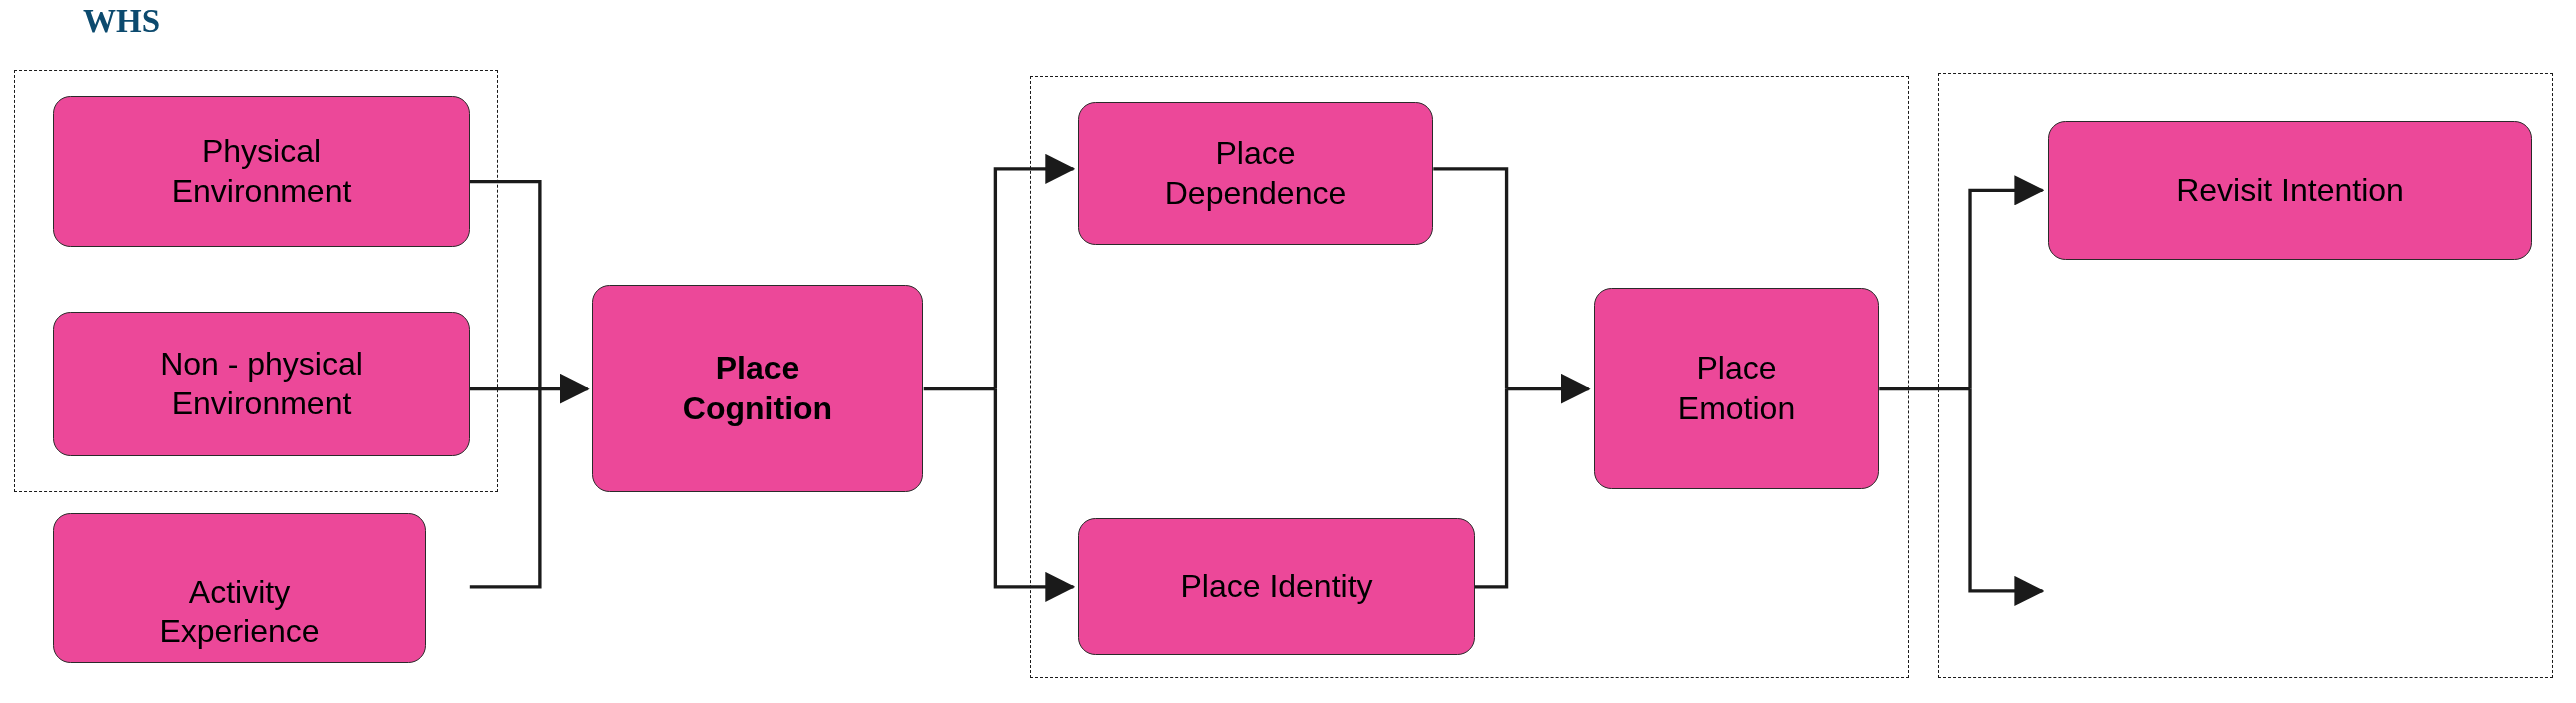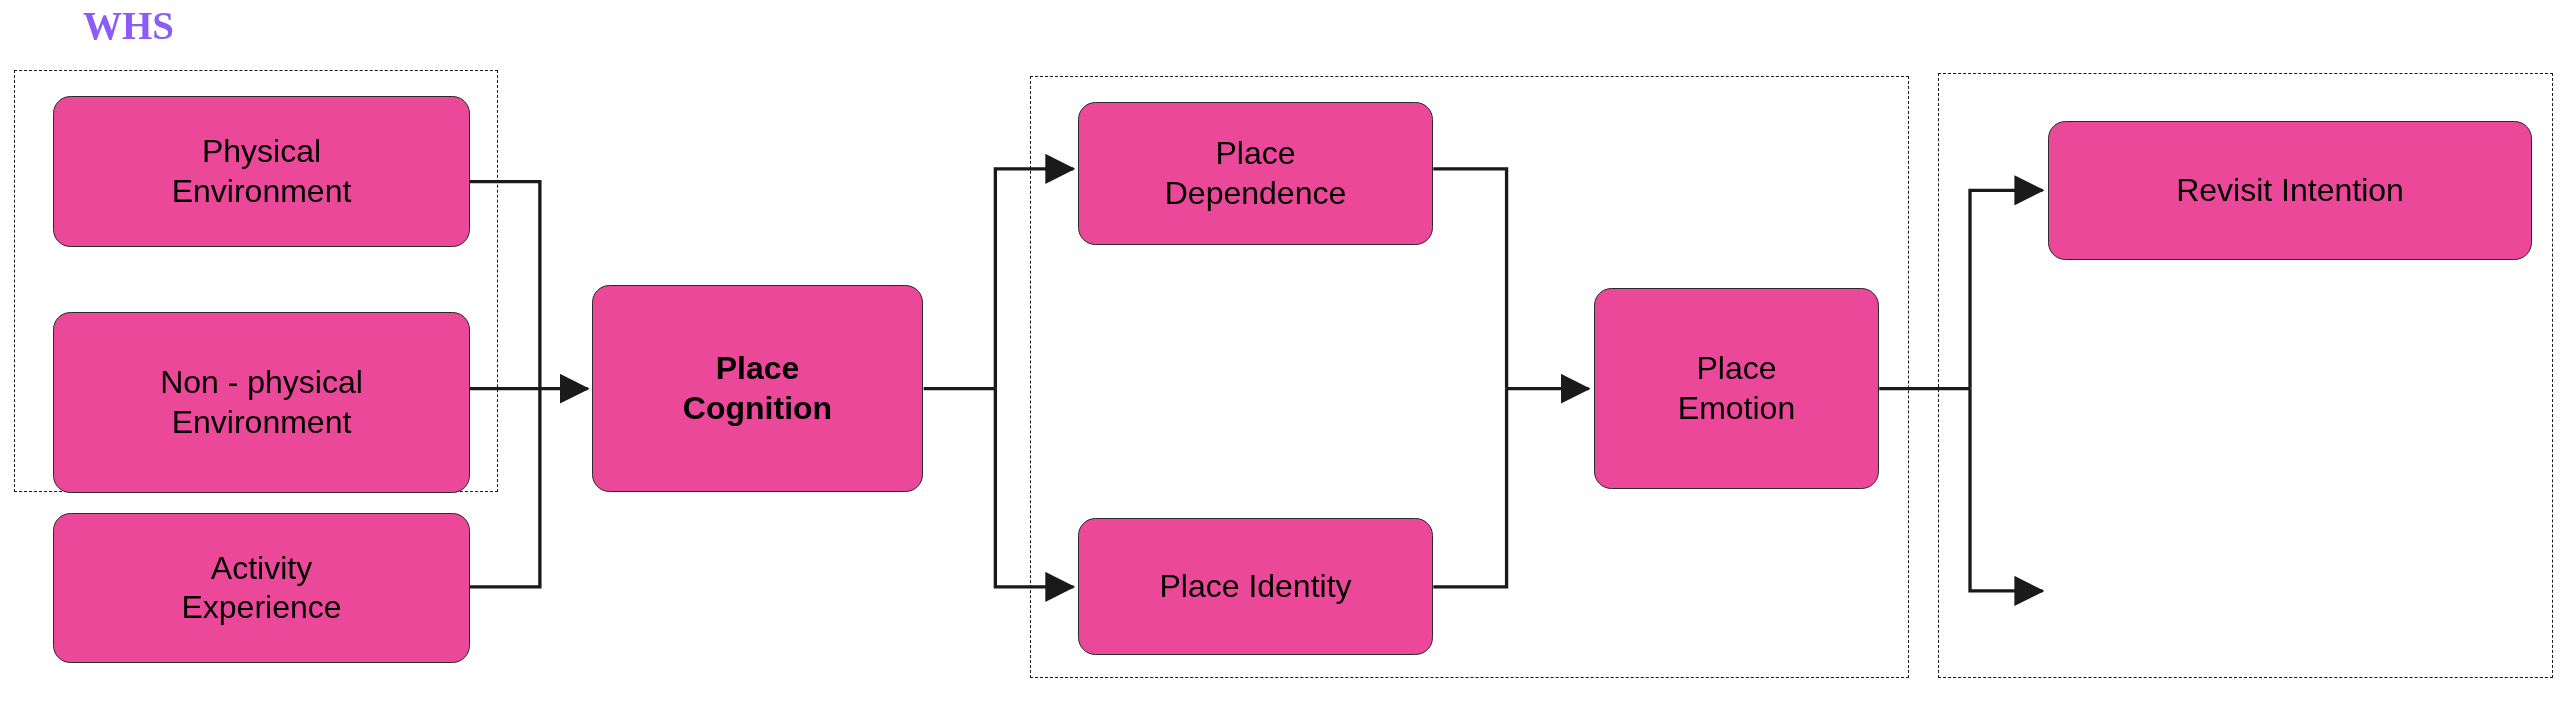--- a/index.html
+++ b/index.html
@@ -4,22 +4,22 @@
 <style>
   html,body{margin:0;padding:0;background:#ffffff;}
   body{font-family:"Liberation Serif", serif;}
   #canvas{position:relative;width:2576px;height:704px;background:#ffffff;overflow:hidden;}
   #wires{position:absolute;left:0;top:0;width:2576px;height:704px;pointer-events:none;}
 
   .group-title{
     position:absolute;
     font-family:"Liberation Serif", serif;
     font-weight:bold;
-    font-size:39px;
-    color:#8b5cf6;
+    font-size:33px;
+    color:#0c4a6e;
     white-space:nowrap;
     letter-spacing:0px;
   }
 
   .group-box{
     position:absolute;
     border:1.6px dashed #1a1a1a;
     background:transparent;
     box-sizing:border-box;
   }
@@ -79,41 +79,41 @@
 
   <div class="group-box" style="left: 14.3px; top: 70px; width: 484px; height: 422px; border-style: dashed;"></div>
   <div class="group-box" style="left: 1030px; top: 76px; width: 879px; height: 602px; border-style: dashed;"></div>
   <div class="group-box" style="left: 1938px; top: 73px; width: 615px; height: 605px; border-style: dashed;"></div>
 
   <div class="node" style="left:53px; top:96px; width:417px; height:151px;">
     <span class="lbl">Physical
 Environment</span>
   </div>
 
-  <div class="node" style="left:53px; top:312px; width:417px; height:181px;">
+  <div class="node" style="left:53px; top:312px; width:417px; height:144px;">
     <span class="lbl">Non - physical
 Environment</span>
   </div>
 
-  <div class="node" style="left:53px; top:513px; width:417px; height:150px;">
+  <div class="node" style="left:53px; top:513px; width:373px; height:150px;align-items:flex-end;">
     <span class="lbl">Activity
 Experience</span>
   </div>
 
   <div class="node bold" style="left:592px; top:285px; width:331px; height:207px;">
     <span class="lbl">Place
 Cognition</span>
   </div>
 
   <div class="node" style="left:1078px; top:102px; width:355px; height:143px;">
     <span class="lbl">Place
 Dependence</span>
   </div>
 
-  <div class="node" style="left:1078px; top:518px; width:355px; height:137px;">
+  <div class="node" style="left:1078px; top:518px; width:397px; height:137px;">
     <span class="lbl">Place Identity</span>
   </div>
 
   <div class="node" style="left:1594px; top:288px; width:285px; height:201px;">
     <span class="lbl">Place
 Emotion</span>
   </div>
 
   <div class="node" style="left:2048px; top:121px; width:484px; height:139px;">
     <span class="lbl">Revisit Intention</span>

